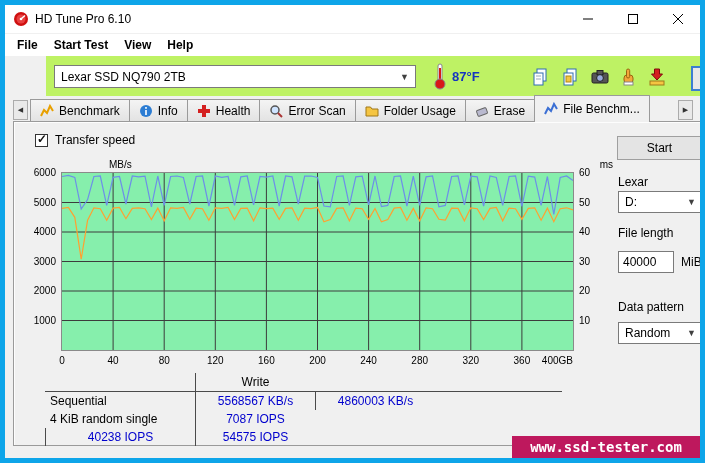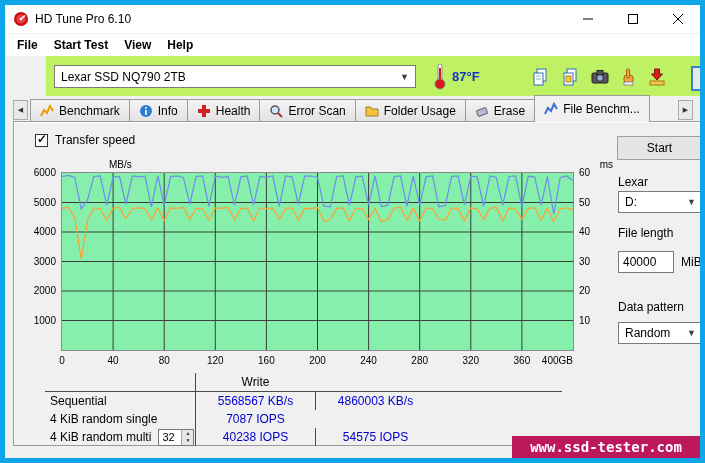--- a/index.html
+++ b/index.html
@@ -277,30 +277,20 @@
       <span class="tc c vl val">5568567 KB/s</span>
       <span class="tc c vl val">4860003 KB/s</span>
       <span class="tc"></span>
     </div>
     <div class="trow">
       <span class="tc lbl">4 KiB random single</span>
       <span class="tc c vl val">7087 IOPS</span>
       <span class="tc"></span>
     </div>
     <div class="trow">
-      <span class="tc lbl">
-        <span>4 KiB random multi</span>
-        <span class="spinner">
-          <input value="32" style="">
-          <span class="spin-arrows">
-              <span>▲</span>
-              <span>▼</span>
-            </span>
-        </span>
-      </span>
       <span class="tc c vl val">40238 IOPS</span>
       <span class="tc c vl val">54575 IOPS</span>
       <span class="tc"></span>
     </div>
   </div>
 
   <div class="watermark">www.ssd-tester.com</div>
 
 </div>
 

